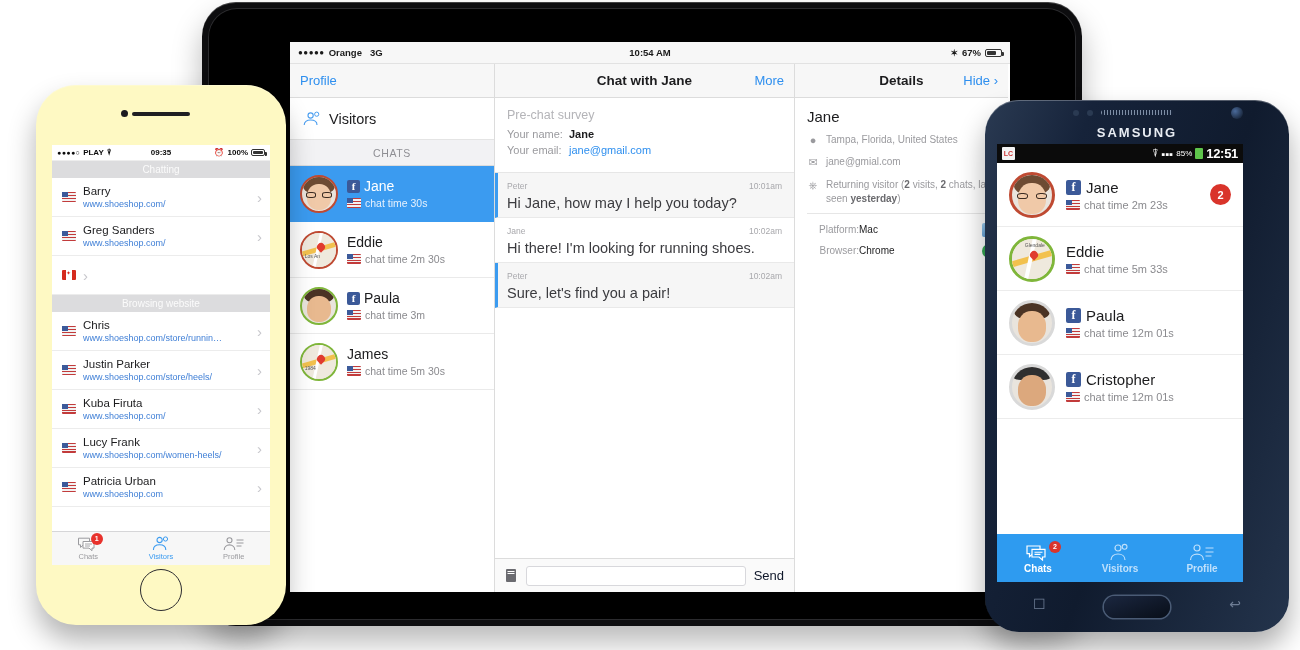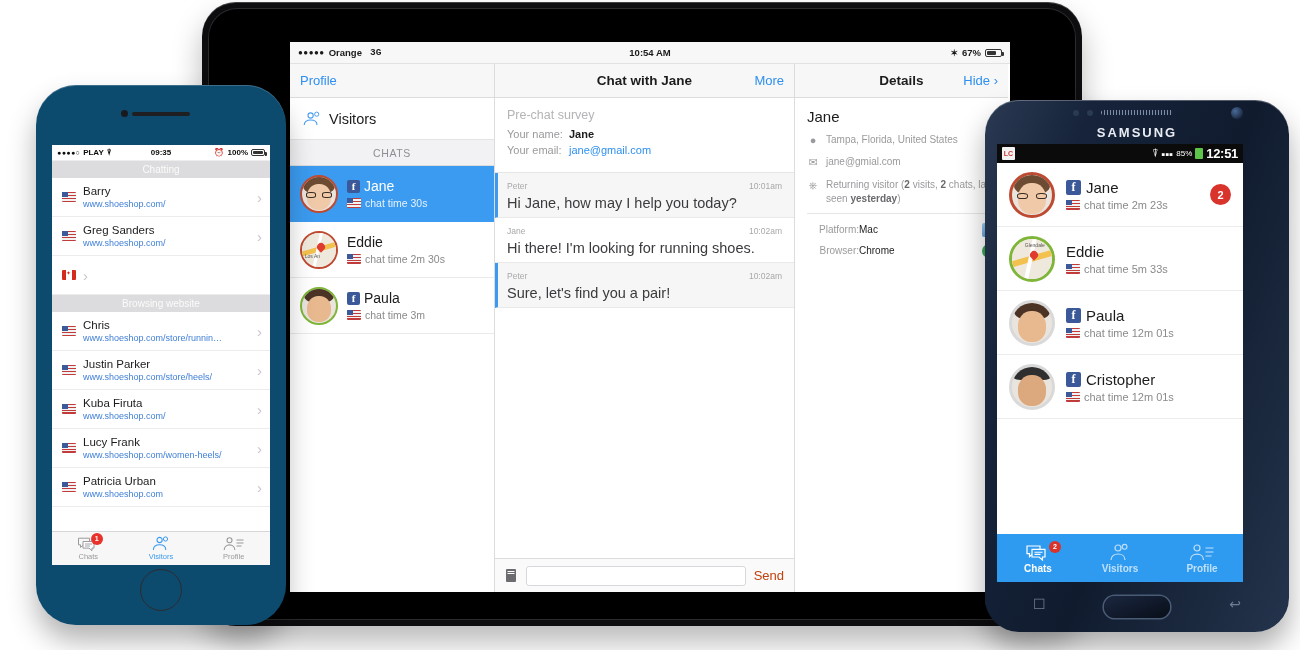--- a/index.html
+++ b/index.html
@@ -54,21 +54,21 @@
     position:absolute; left:88px; top:40px; width:720px; height:550px;
     background:#fff; overflow:hidden;
   }
   .ipad-status {
     height:22px; background:#f7f7f7; display:flex; align-items:center;
     font-size:9.5px; color:#1a1a1a; font-weight:bold; padding:0 8px;
     border-bottom:1px solid #e2e2e2;
   }
   .ipad-status .dots { letter-spacing:.5px; font-size:8px; }
   .ipad-status .carrier { margin-left:4px; font-weight:bold; }
-  .ipad-status .net { margin-left:8px;font-family:Liberation Mono, monospace; }
+  .ipad-status .net { margin-left:8px; }
   .ipad-status .time { position:absolute; left:0; right:0; text-align:center; font-size:9.5px; }
   .ipad-status .right { margin-left:auto; display:flex; align-items:center; gap:4px; z-index:2;}
   .batt {
     display:inline-block; width:17px; height:8px; border:1px solid #333; border-radius:2px;
     position:relative; padding:1px;
   }
   .batt::after { content:""; position:absolute; right:-3px; top:2px; width:2px;height:4px;
     background:#333; border-radius:0 1px 1px 0;}
   .batt i { display:block; height:100%; background:#333; border-radius:1px; }
 
@@ -148,21 +148,21 @@
   .msg .body { font-size:14.5px; color:#3b3b3f; line-height:1.32; }
 
   .composer {
     margin-top:auto; height:34px; border-top:1px solid #dcdcdc; background:#fafafa;
     display:flex; align-items:center; gap:8px; padding:0 10px;
   }
   .composer .inp {
     flex:1; height:20px; background:#fff; border:1px solid #d8d8dc; border-radius:3px;
     font-size:10px; color:#b0b0b4; padding:0 6px; line-height:19px;
   }
-  .composer .send { font-size:13px; color:#c2410c; }
+  .composer .send { font-size:13px; color:#0f172a; }
 
   
   .det-body { padding:10px 12px; }
   .det-name { font-size:15px; color:#1c1c1e; margin-bottom:8px; }
   .det-row { display:flex; gap:7px; font-size:10px; color:#9a9a9e; margin-bottom:7px; line-height:1.4;}
   .det-row .ic { width:12px; flex:0 0 12px; color:#9a9a9e; text-align:center; font-size:11px;}
   .det-row b { color:#6a6a6e; }
   .det-sep { height:1px; background:#e6e6e6; margin:4px 0 9px; }
   .det-kv { display:flex; font-size:10px; margin-bottom:7px; align-items:center;text-align:right;}
   .det-kv .k { width:52px; color:#9a9a9e; }
@@ -173,21 +173,21 @@
   .chrome-ic {
     border-radius:50%;
     background: conic-gradient(#ea4335 0 33%, #fbbc05 33% 58%, #34a853 58% 100%);
     position:relative;
   }
   .chrome-ic::after{content:"";position:absolute;inset:30%;background:#4285f4;border-radius:50%;}
 
   
   .iphone {
     position:absolute; left:36px; top:85px; width:250px; height:540px;
-    background:#0c4a6e; border-radius:40px;
+    background:#fef9c3; border-radius:40px;
     box-shadow: inset 0 1px 0 rgba(255,255,255,.2), 0 16px 28px rgba(0,0,0,.3);
   }
   .iphone::before { 
     content:""; position:absolute; left:50%; top:27px; transform:translateX(-50%);
     width:58px; height:4px; background:#1f1f22; border-radius:3px;
   }
   .iphone::after { 
     content:""; position:absolute; left:85px; top:25px;
     width:7px; height:7px; background:#1a1a1e; border-radius:50%;
   }
@@ -385,20 +385,36 @@
                 <span class="fb-badge">f</span>
                 <span>Paula</span>
               </span>
               <span class="ci-sub">
                 <span class="flag"></span>
                 <span>chat time 3m</span>
               </span>
             </span>
           </div>
 
+          <div class="chat-item">
+            <span class="ci-ava green">
+                <span class="map"></span>
+                <span class="pin"></span>
+                <span class="maplbl">1984</span>
+              </span>
+            <span>
+              <span class="ci-name">
+                <span>James</span>
+              </span>
+              <span class="ci-sub">
+                <span class="flag"></span>
+                <span>chat time 5m 30s</span>
+              </span>
+            </span>
+          </div>
         </div>
 
         <div class="col-mid">
           <div class="nav-bar">
             <span class="nav-title">Chat with Jane</span>
             <span class="nav-link right">More</span>
           </div>
 
           <div class="survey">
             <h4>Pre-chat survey</h4>

